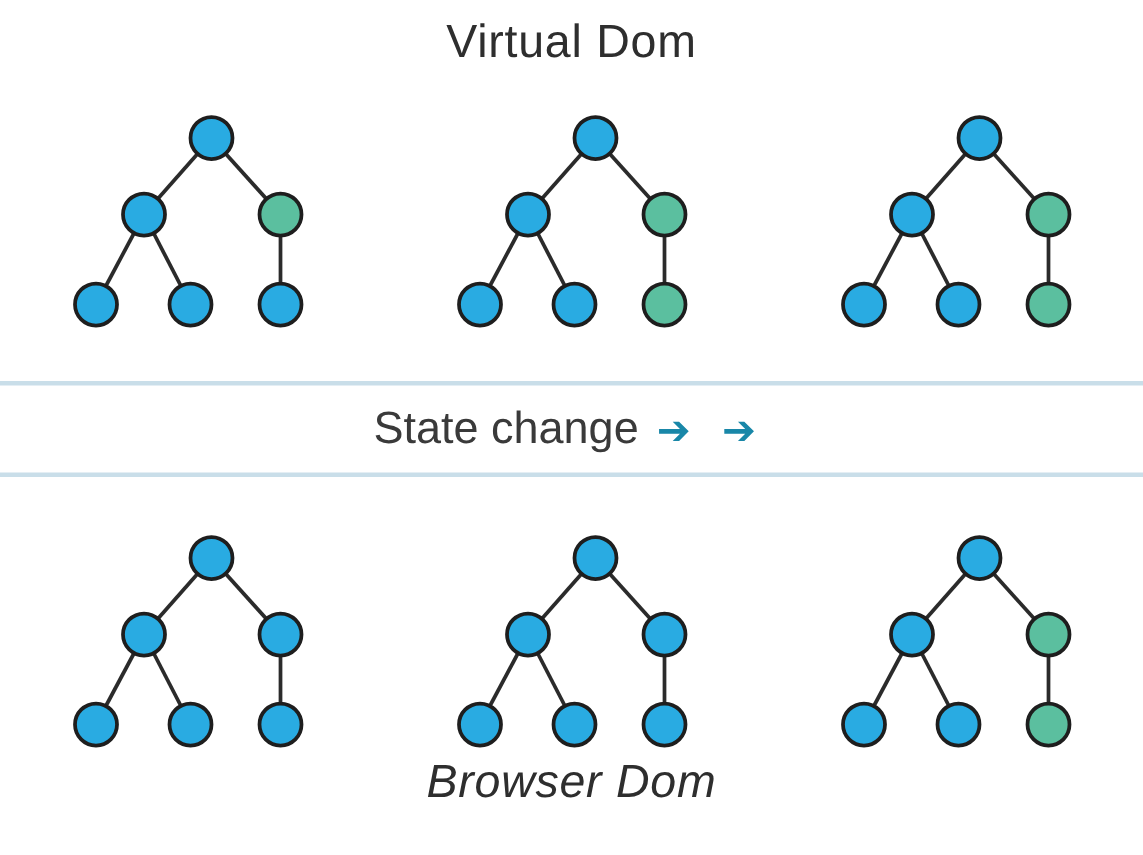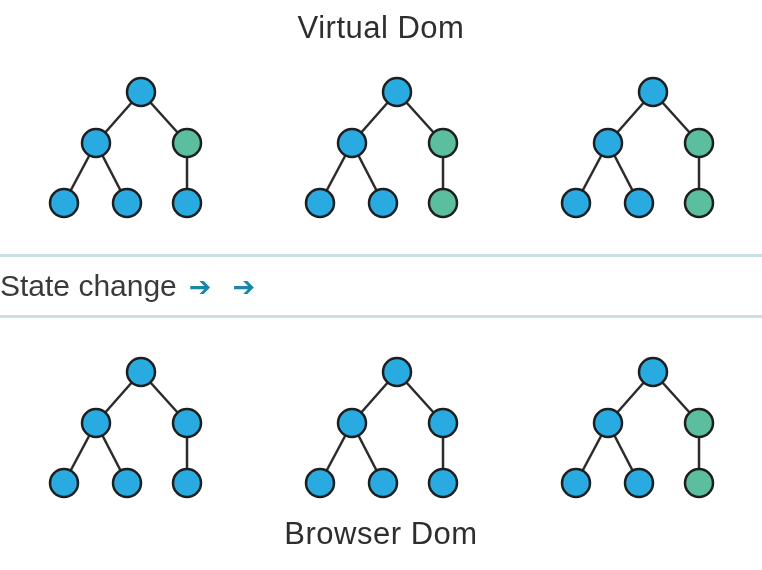--- a/index.html
+++ b/index.html
@@ -19,31 +19,31 @@
   }
   .title{
     position:absolute;left:0;width:762px;
     text-align:center;
     font-size:31px;
     letter-spacing:0.5px;
     color:#2e2e2e;
     font-weight:500;
   }
   .title.top-title{top:10px;}
-  .title.bottom-title{top:516px;}
+  .title.bottom-title{top:503px;font-style:italic;}
   #trees-svg{position:absolute;left:0;top:0;}
   .rule{
     position:absolute;left:0;width:762px;height:3px;
     background:var(--divider);
   }
   .rule-top{top:254px;}
   .rule-bottom{top:315px;}
   .band{
     position:absolute;left:0;top:257px;width:762px;height:58px;
-    display:flex;align-items:center;justify-content:flex-start;
+    display:flex;align-items:center;justify-content:center;
     gap:12px;
     font-size:30px;
     color:var(--text);
     white-space:nowrap;
   }
   .arrow{
     color:var(--arrow);
     font-size:27px;
     line-height:1;
     transform:translateY(1px);

